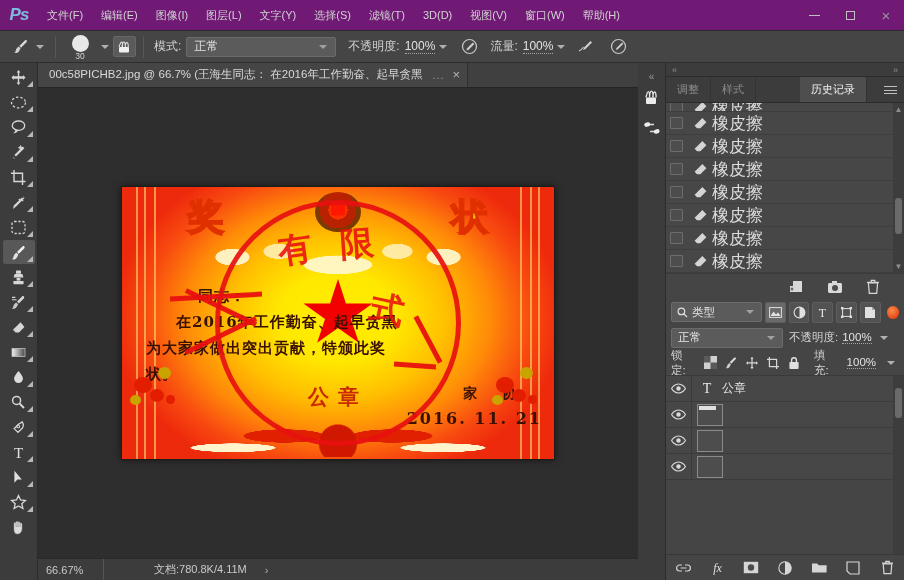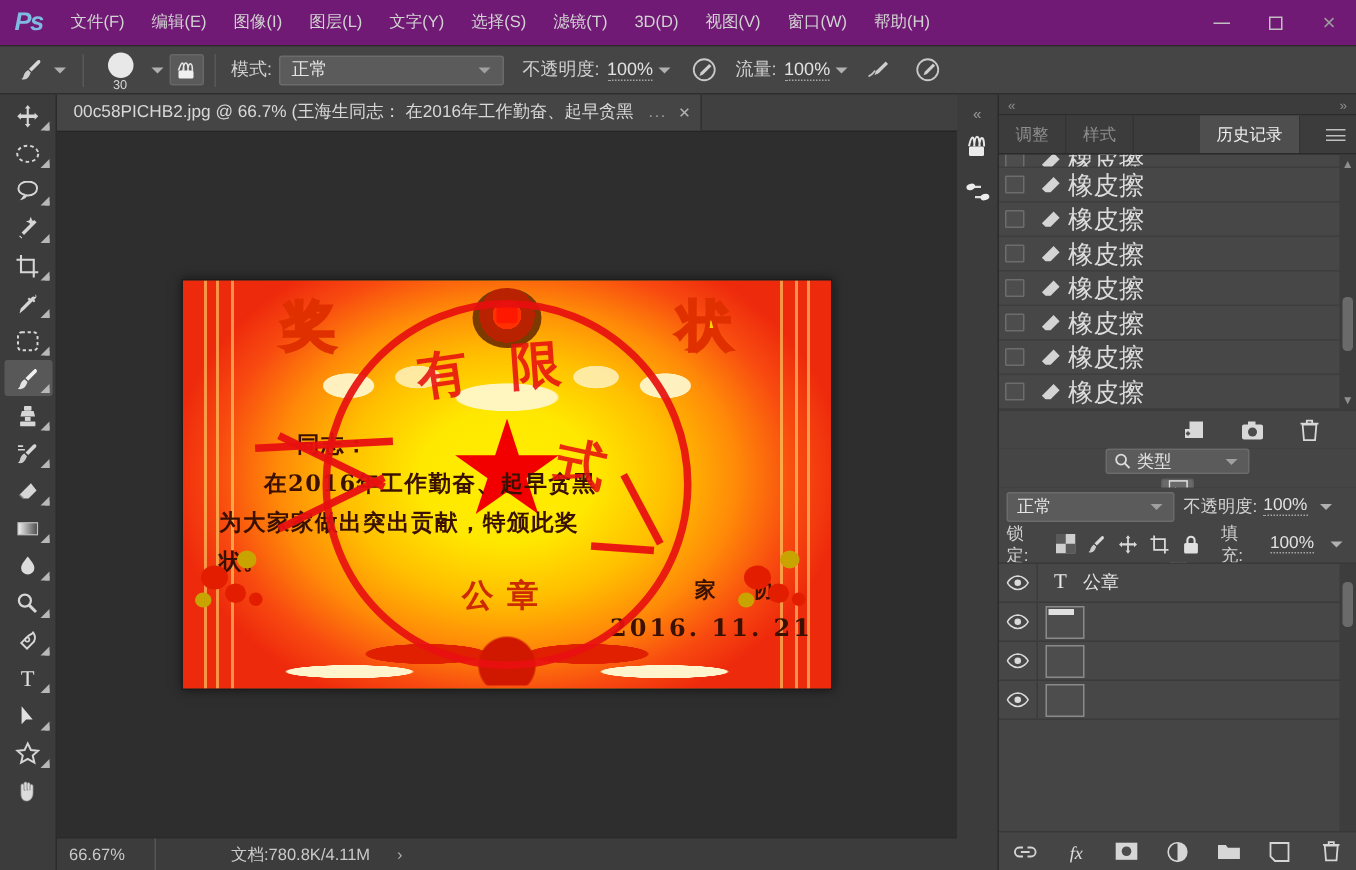--- a/index.html
+++ b/index.html
@@ -294,21 +294,20 @@
   .hist-footer {
     height: 26px; background: #454545; display: flex; align-items: center;
     justify-content: flex-end; gap: 20px; padding-right: 22px; border-top: 1px solid #3a3a3a;
   }
   .hf-ico { width: 18px; height: 18px; display:flex; align-items:center; justify-content:center; }
 
   .layers-panel { flex: 1; display: flex; flex-direction: column; min-height: 0;}
   .filter-row {
     height: 26px; display: flex; align-items: center; gap: 3px; padding: 0 5px;
     background: #454545;
-    flex-direction: column;
   }
   .kind-select {
     width: 96px; height: 20px; background: #5b5b5b; border:1px solid #6b6b6b; border-radius:2px;
     display: flex; align-items: center; padding: 0 3px 0 5px; justify-content: space-between;
     font-size: 11.5px; color: #e2e2e2;
   }
   .filt-btn {
     width: 22px; height: 21px; background: #525252; border: 1px solid #5e5e5e;
     border-radius: 2px; display:flex; align-items:center; justify-content:center;
     color: #dcdcdc; font-size: 11px;

